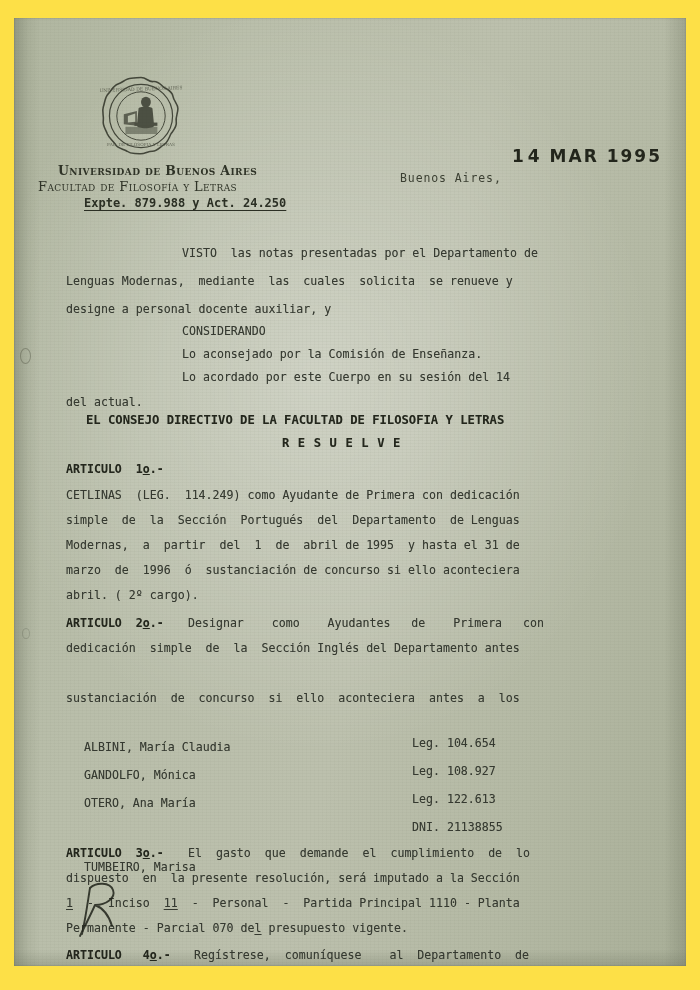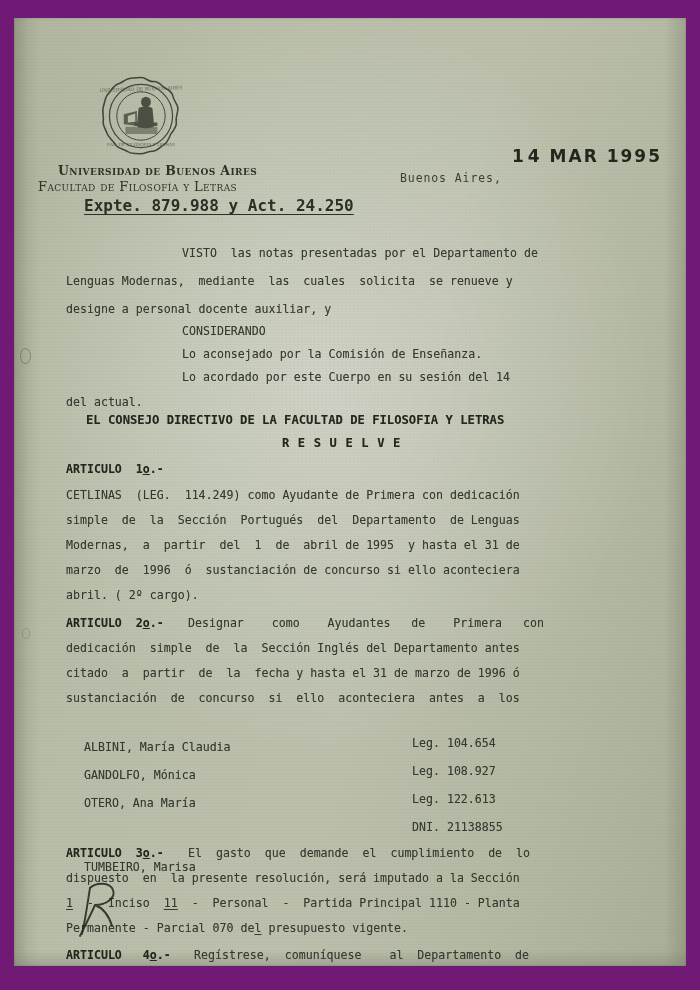--- a/index.html
+++ b/index.html
@@ -13,21 +13,21 @@
     height: 990px;
     overflow: hidden;
     font-family: "DejaVu Sans Mono", monospace;
   }
 
   
   #scan {
     position: absolute;
     left: 0; top: 0;
     width: 700px; height: 990px;
-    background: #701a75;
+    background: #fde047;
   }
   #page {
     position: absolute;
     left: 14px;
     top: 18px;
     width: 672px;
     height: 948px;
     background:
       radial-gradient(ellipse 70% 55% at 45% 38%, rgba(255,255,255,0.30) 0%, rgba(255,255,255,0) 72%),
       linear-gradient(104deg, #b0b6a0 0%, #b9beaa 26%, #bcc0ad 55%, #b4b9a4 78%, #a9af98 100%);
@@ -97,21 +97,21 @@
   #lh2 {
     left: 24px; top: 161px;
     font-size: 13px;
     font-variant: small-caps;
     font-weight: 400;
   }
   #expte {
     position: absolute;
     left: 70px; top: 178px;
     font-family: "DejaVu Sans Mono", monospace;
-    font-size: 16px;
+    font-size: 12px;
     font-weight: 700;
     color: #2b2f24;
     text-decoration: underline;
     text-underline-offset: 2.5px;
     white-space: nowrap;
   }
 
   
   #city {
     position: absolute;
@@ -226,21 +226,20 @@
     <div class="ln b" style="left:52px; top:444px;"><span>ARTICULO</span>&nbsp;&nbsp;<span>1</span><span class="ord">o</span><span>.-</span></div>
     <div class="ln" style="left:52px; top:470px;">CETLINAS  (LEG.  114.249) como Ayudante de Primera con dedicación</div>
     <div class="ln" style="left:52px; top:495px;">simple  de  la  Sección  Portugués  del  Departamento  de Lenguas</div>
     <div class="ln" style="left:52px; top:520px;">Modernas,  a  partir  del  1  de  abril de 1995  y hasta el 31 de</div>
     <div class="ln" style="left:52px; top:545px;">marzo  de  1996  ó  sustanciación de concurso si ello aconteciera</div>
     <div class="ln" style="left:52px; top:570px;">abril. ( 2º cargo).</div>
 
     <div class="ln b" style="left:52px; top:598px;"><span>ARTICULO</span>&nbsp;&nbsp;<span>2</span><span class="ord">o</span><span>.-</span></div>
     <div class="ln" style="left:174px; top:598px;">Designar    como    Ayudantes   de    Primera   con</div>
     <div class="ln" style="left:52px; top:623px;">dedicación  simple  de  la  Sección Inglés del Departamento antes</div>
-    <div class="ln" style="left:52px; top:648px;">citado  a  partir  de  la  fecha y hasta el 31 de marzo de 1996 ó</div>
     <div class="ln" style="left:52px; top:673px;">sustanciación  de  concurso  si  ello  aconteciera  antes  a  los</div>
 
     <div class="ln nm" style="top:722px;">ALBINI, María Claudia</div>
     <div class="ln lg" style="top:718px;"><span>Leg.</span> <span>104.654</span></div>
 
     <div class="ln nm" style="top:750px;">GANDOLFO, Mónica</div>
     <div class="ln lg" style="top:746px;"><span>Leg.</span> <span>108.927</span></div>
 
     <div class="ln nm" style="top:778px;">OTERO, Ana María</div>
     <div class="ln lg" style="top:774px;"><span>Leg.</span> <span>122.613</span></div>

